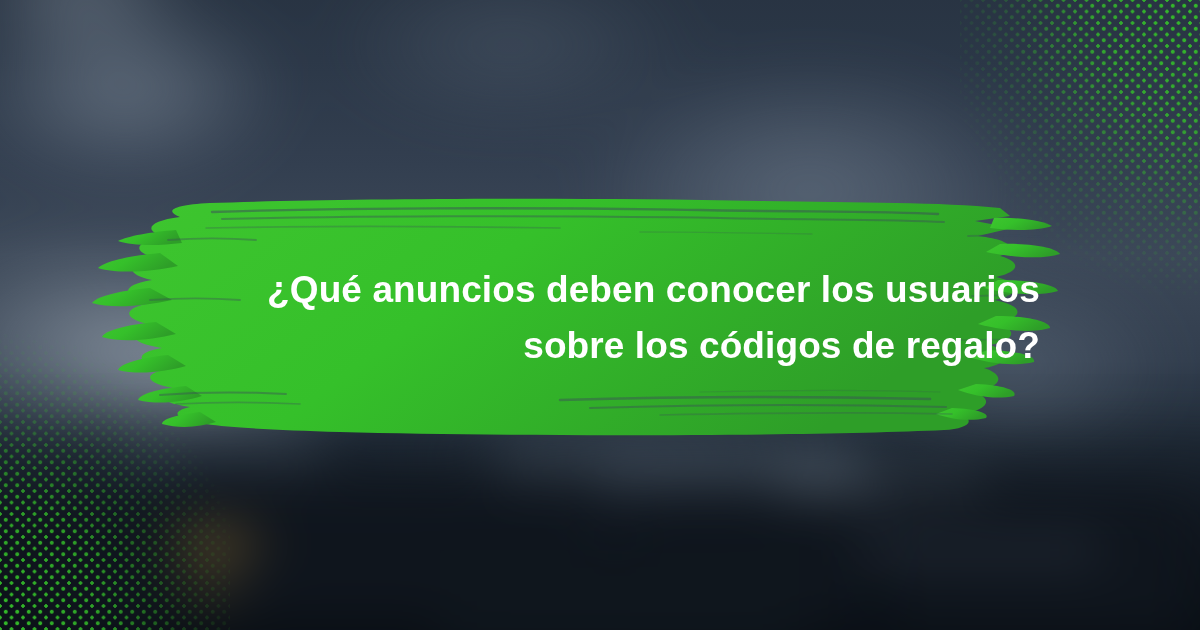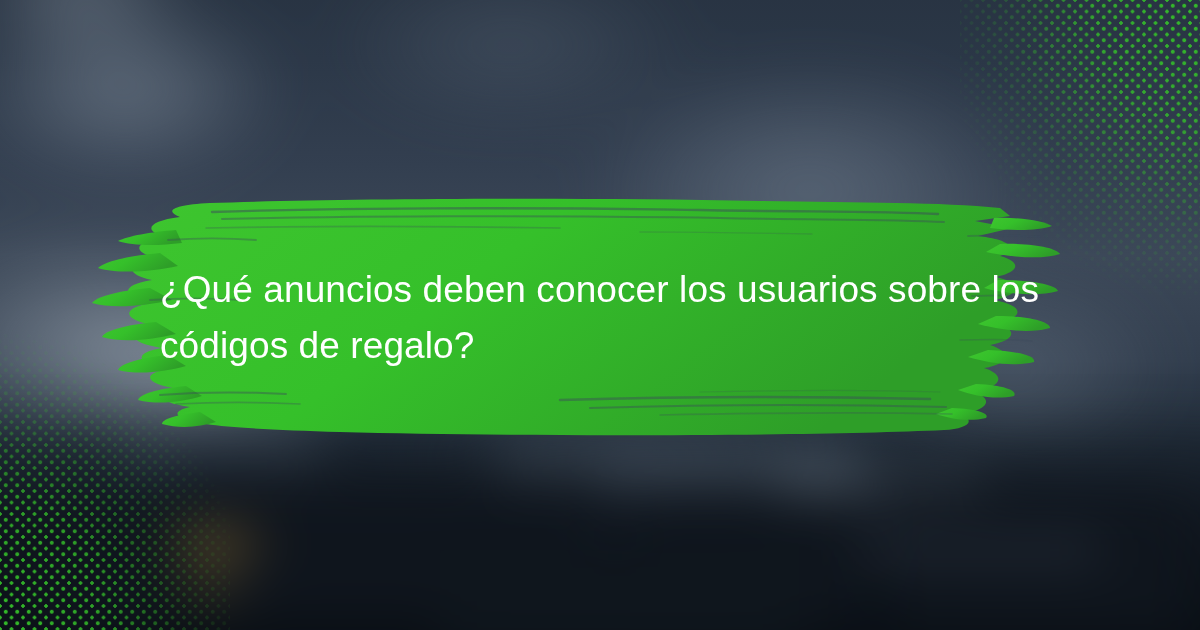--- a/index.html
+++ b/index.html
@@ -116,25 +116,25 @@
 
   
   #brush-wrap {
     position:absolute; left:0; top:0; width:1200px; height:630px;
   }
   #brush-svg { position:absolute; left:0; top:0; width:1200px; height:630px; }
 
   #headline {
     position:absolute;
     left:160px; top:262px; width:880px;
-    text-align:left;
+    text-align:right;
     color:#ffffff;
     font-size:37px;
     line-height:56px;
-    font-weight:400;
+    font-weight:700;
     letter-spacing:.1px;
     white-space:pre-line;
   }
 </style>
 </head>
 <body>
 
 <div id="card">
 
   <div class="bg-layer bg-base"></div>

